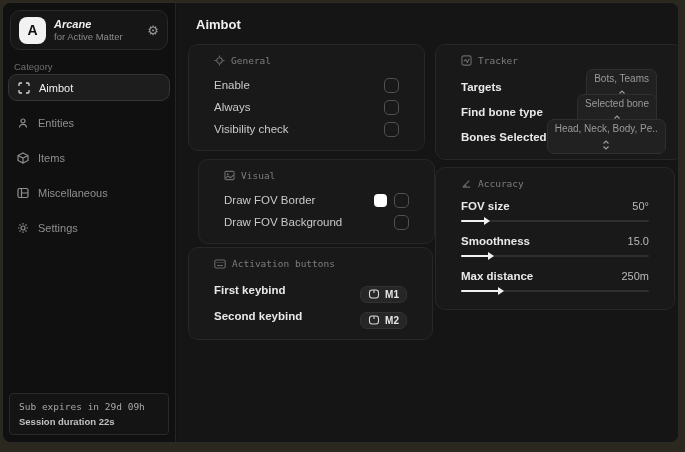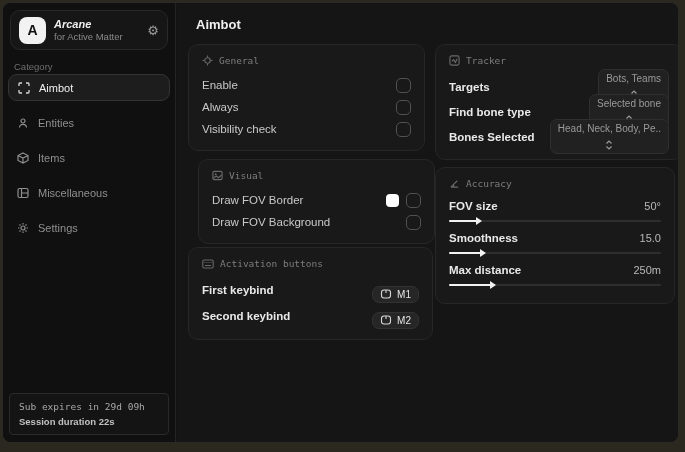--- a/index.html
+++ b/index.html
@@ -50,21 +50,21 @@
     border:1px solid #2a2a2a; border-radius:4px; background:#141414;
     padding:7px 9px;
   }
   .side-footer .mono { font-family:"DejaVu Sans Mono", monospace; color:#a8a8a8; font-size:9.5px; }
   .side-footer .sess { color:#c2c2c2; font-size:9.5px; font-weight:bold; margin-top:4px; }
   
   .main { position:absolute; left:174px; top:0; right:0; bottom:0; background:#151515; }
   .page-title { position:absolute; left:19px; top:14px; color:#f0f0f0; font-size:13px; font-weight:bold; }
   .card {
     position:absolute; background:#191919; border:1px solid #272727; border-radius:10px;
-    padding:10px 13px;
+    padding:10px 25px;
   }
   .card-head {
     display:flex; align-items:center; gap:6px;
     font-family:"DejaVu Sans Mono", monospace; color:#7d7d7d; font-size:9.5px;
     margin-bottom:8px;
   }
   .card-head svg { opacity:.8; }
   .row {
     display:flex; align-items:center; justify-content:space-between;
     height:22px;
@@ -73,32 +73,32 @@
   .row .lbl.strong { color:#e9e9e9; font-weight:bold; }
   .checkbox {
     width:15px; height:15px; border:1.5px solid #515151; border-radius:5px;
     background:transparent; cursor:pointer;
   }
   .right-ctl { display:flex; align-items:center; gap:7px; }
   .swatch { width:13px; height:13px; border-radius:4px; cursor:pointer; }
   .keybadge {
     display:flex; align-items:center; gap:5px;
     background:#262626; border:1px solid #323232; border-radius:7px;
-    padding:2px 7px; color:#e6e6e6; font-size:10px; font-weight:normal; cursor:pointer;margin-top:8px;
+    padding:2px 7px; color:#e6e6e6; font-size:10px; font-weight:bold; cursor:pointer;margin-top:8px;
   }
   .dropdown {
     display:flex; align-items:center; gap:6px;
     background:#212121; border:1px solid #2f2f2f; border-radius:7px;
     padding:3px 7px; color:#9a9a9a; font-size:10px; cursor:pointer;
     max-width:150px;
     flex-direction:column;
   }
   .dropdown .dval { white-space:nowrap; overflow:hidden; text-overflow:ellipsis; }
   
-  .srow { margin-bottom:4px; }
+  .srow { margin-bottom:10px; }
   .srow .top { display:flex; justify-content:space-between; align-items:center; height:18px; }
   .srow .sl { color:#e9e9e9; font-size:11.5px; font-weight:bold; }
   .srow .sv { color:#b9b9b9; font-size:11px; }
   .track {
     position:relative; height:2px; background:#2e2e2e; border-radius:2px; margin:5px 0 7px 0;
     cursor:pointer;
   }
   .fill { position:absolute; left:0; top:0; bottom:0; background:#f2f2f2; border-radius:2px; }
   .thumb {
     position:absolute; right:-5px; top:-3.5px; width:0; height:0;

